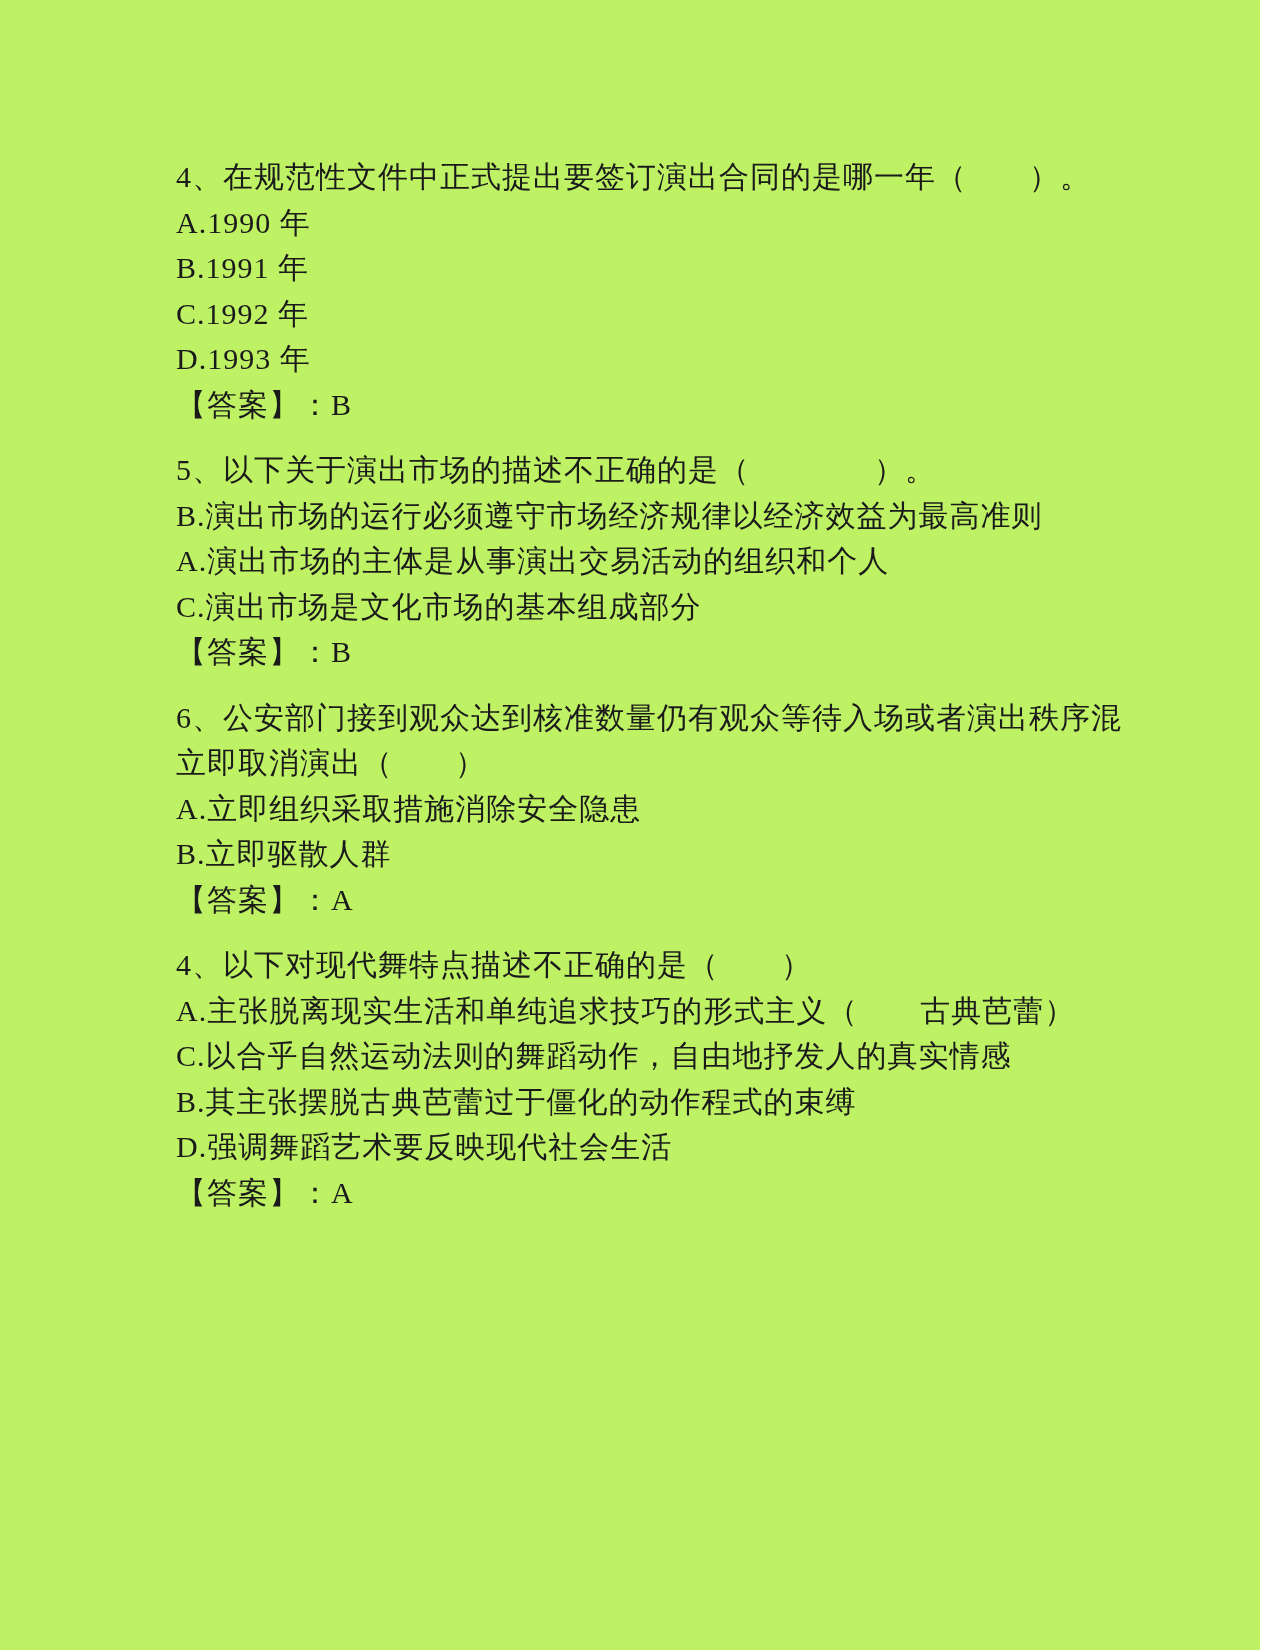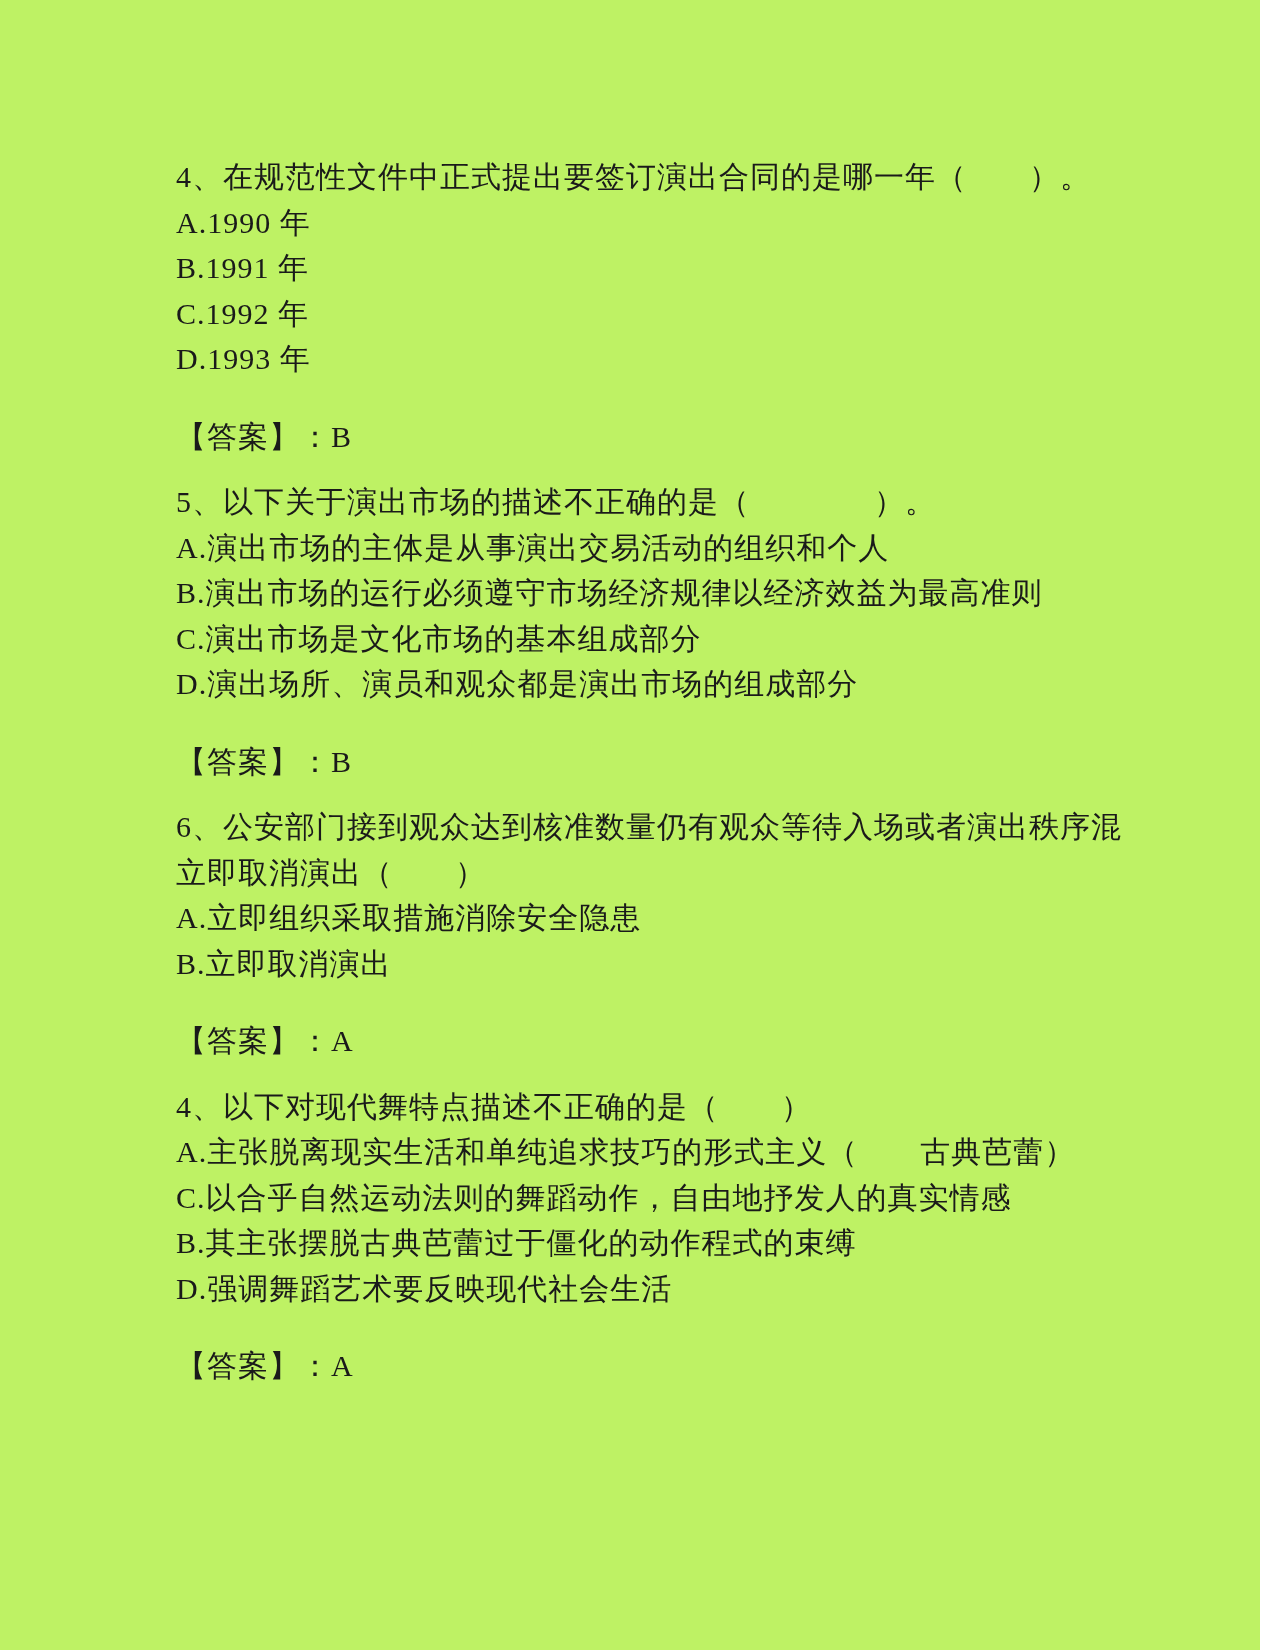--- a/index.html
+++ b/index.html
@@ -24,21 +24,20 @@
   }
   .line {
     font-size: 30px;
     line-height: 45.5px;
     height: 45.5px;
     letter-spacing: 1px;
     white-space: nowrap;
     font-weight: 400;
   }
   .answer-line {
-    margin-top: 32px;
     margin-bottom: 20px;
   }
   .answer-label, .answer-value {
     display: inline;
   }
 </style>
 </head>
 <body>
 
 <div class="page">
@@ -46,31 +45,30 @@
       <div class="question-block">
         <div class="line stem-line">4、在规范性文件中正式提出要签订演出合同的是哪一年（　　）。</div>
         <div class="line option-line">A.1990 年</div>
         <div class="line option-line">B.1991 年</div>
         <div class="line option-line">C.1992 年</div>
         <div class="line option-line">D.1993 年</div>
         <div class="line answer-line"><span class="answer-label">【答案】：</span><span class="answer-value">B</span></div>
       </div>
       <div class="question-block">
         <div class="line stem-line">5、以下关于演出市场的描述不正确的是（　　　　）。</div>
+        <div class="line option-line">B.演出市场的运行必须遵守市场经济规律以经济效益为最高准则</div>
         <div class="line option-line">A.演出市场的主体是从事演出交易活动的组织和个人</div>
-        <div class="line option-line">B.演出市场的运行必须遵守市场经济规律以经济效益为最高准则</div>
         <div class="line option-line">C.演出市场是文化市场的基本组成部分</div>
-        <div class="line option-line">D.演出场所、演员和观众都是演出市场的组成部分</div>
         <div class="line answer-line"><span class="answer-label">【答案】：</span><span class="answer-value">B</span></div>
       </div>
       <div class="question-block">
         <div class="line stem-line">6、公安部门接到观众达到核准数量仍有观众等待入场或者演出秩序混</div>
         <div class="line stem-line">立即取消演出（　　）</div>
         <div class="line option-line">A.立即组织采取措施消除安全隐患</div>
-        <div class="line option-line">B.立即取消演出</div>
+        <div class="line option-line">B.立即驱散人群</div>
         <div class="line answer-line"><span class="answer-label">【答案】：</span><span class="answer-value">A</span></div>
       </div>
       <div class="question-block">
         <div class="line stem-line">4、以下对现代舞特点描述不正确的是（　　）</div>
         <div class="line option-line">A.主张脱离现实生活和单纯追求技巧的形式主义（　　古典芭蕾）</div>
         <div class="line option-line">C.以合乎自然运动法则的舞蹈动作，自由地抒发人的真实情感</div>
         <div class="line option-line">B.其主张摆脱古典芭蕾过于僵化的动作程式的束缚</div>
         <div class="line option-line">D.强调舞蹈艺术要反映现代社会生活</div>
         <div class="line answer-line"><span class="answer-label">【答案】：</span><span class="answer-value">A</span></div>
       </div>

